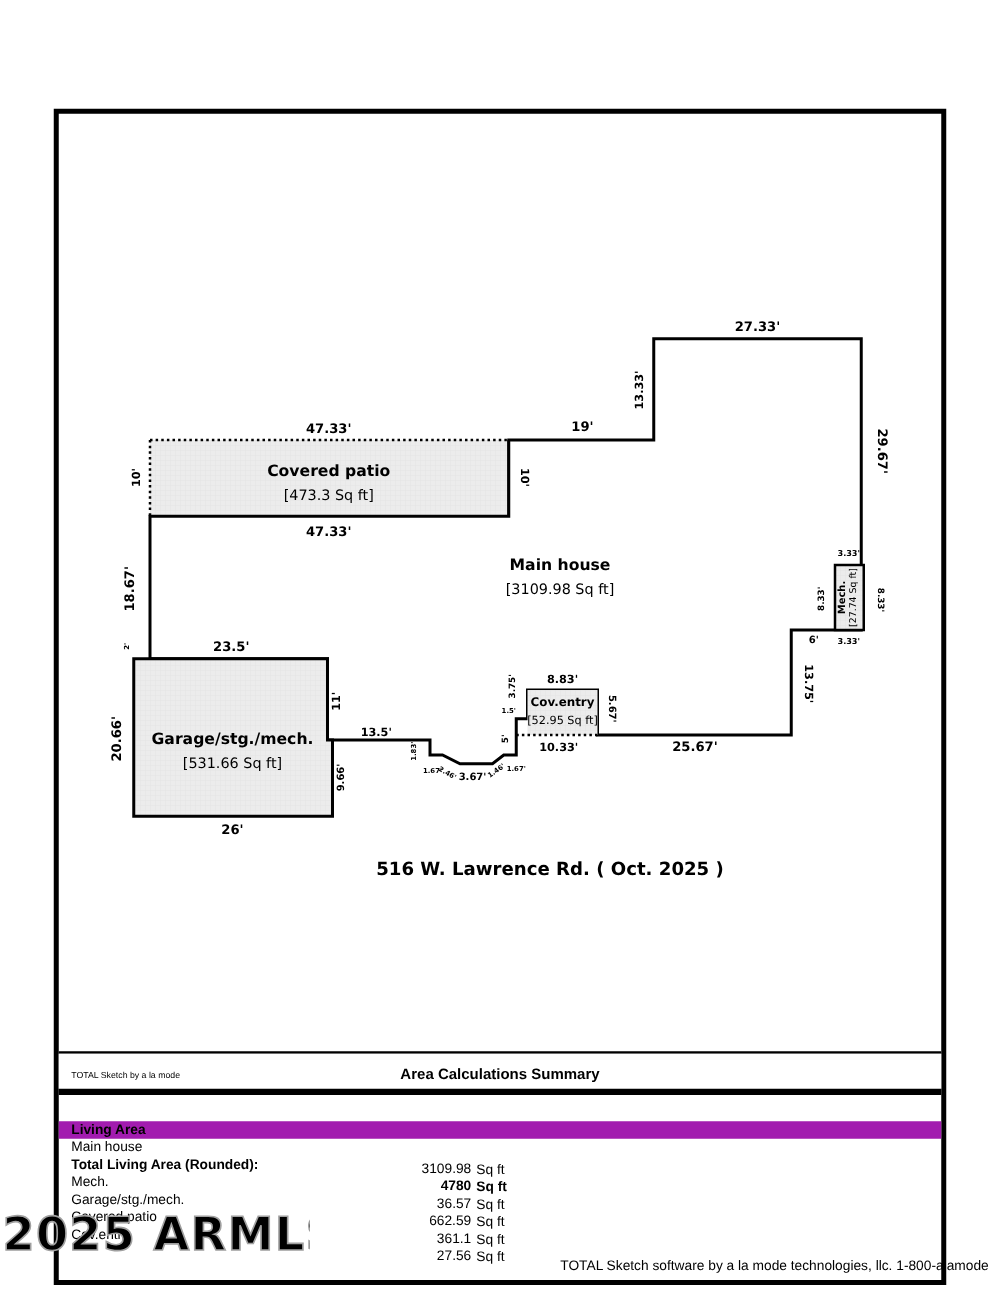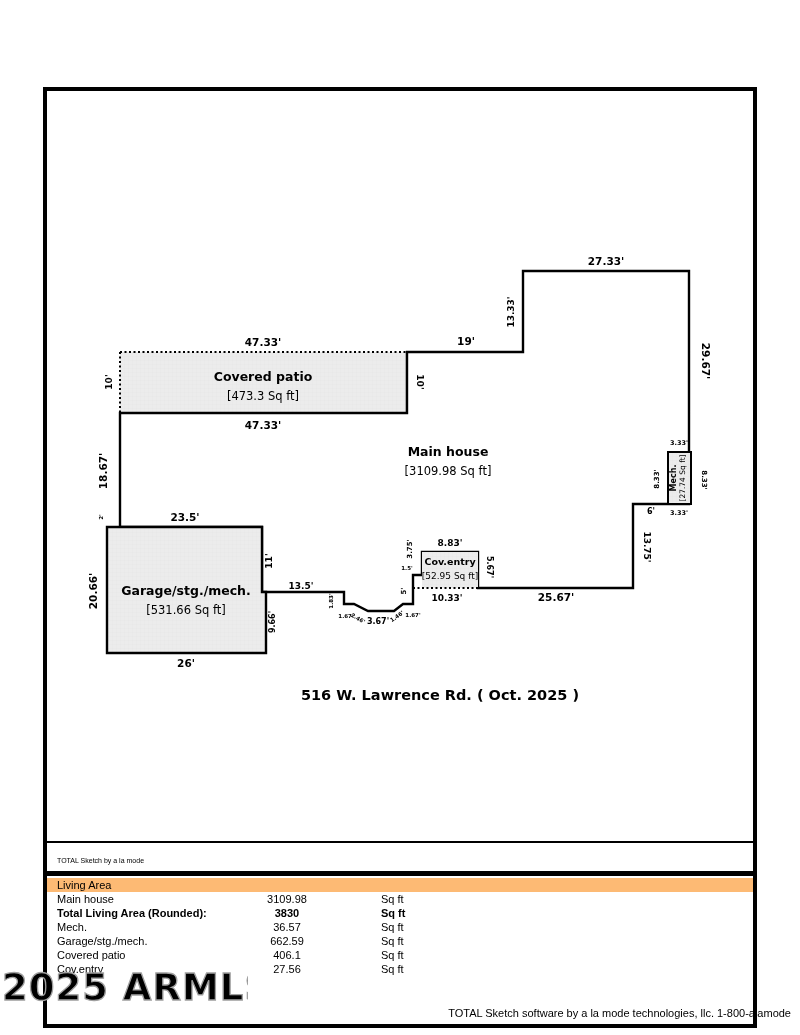--- a/index.html
+++ b/index.html
@@ -7,24 +7,24 @@
         font-family:"Liberation Sans",sans-serif;color:#000;}
   .frame{position:absolute;left:43px;top:87px;width:706px;height:933px;border:4px solid #000;}
   .sketch-svg{position:absolute;left:0;top:0;}
   .divider{position:absolute;top:750px;left:0;width:706px;border-top:2px solid #000;}
   .sum-head{position:absolute;top:752px;left:0;right:0;height:28px;background:#fff;}
   .brand{position:absolute;left:10px;bottom:7px;font-size:7px;letter-spacing:0;}
   .sum-title{position:absolute;left:0;right:0;bottom:5px;text-align:center;font-weight:bold;font-size:12px;}
   .blackbar{position:absolute;top:780px;left:0;right:0;height:5px;background:#000;}
   .tablewrap{position:absolute;top:787px;left:0;right:0;}
   .trow{position:relative;height:14px;line-height:14px;font-size:11px;padding-left:10px;}
-  .trow.gray{background:#fdba74;font-weight:normal;}
+  .trow.gray{background:#a21caf;font-weight:bold;margin-top:19px;}
   .trow.bold{font-weight:bold;}
-  .tnum{position:absolute;left:150px;width:180px;text-align:center;top:0;}
-  .tunit{position:absolute;left:334px;top:0;}
+  .tnum{position:absolute;left:150px;width:180px;text-align:right;top:17px;}
+  .tunit{position:absolute;left:334px;top:18px;}
   .tfooter{position:absolute;top:916px;left:0;right:0;text-align:right;font-size:11px;transform:translateX(38px);}
   .wm{position:absolute;left:-2px;top:958px;z-index:5;pointer-events:none;}
   
   text{fill:#000;}
   .dim{font-family:"DejaVu Sans",sans-serif;font-weight:700;}
   .d11{font-size:10.5px;}
   .d9{font-size:9px;}
   .d8{font-size:8px;}
   .d7{font-size:7px;}
   .d6{font-size:6.5px;}
@@ -115,51 +115,52 @@
       <text class="dim d5" transform="translate(357,620) rotate(30)" text-anchor="middle">2.46'</text>
       <text class="dim d5" transform="translate(398,618) rotate(-35)" text-anchor="middle">1.46'</text>
 
       <text class="addr" x="440" y="700" text-anchor="middle">516 W. Lawrence Rd. ( Oct. 2025 )</text>
     </svg>
 
     <div class="divider"></div>
 
     <div class="sum-head">
       <span class="brand">TOTAL Sketch by a la mode</span>
+      <div class="sum-title">Area Calculations Summary</div>
     </div>
 
     <div class="blackbar"></div>
 
     <div class="tablewrap">
       <div class="trow gray">
         <span class="tlabel">Living Area</span>
       </div>
       <div class="trow">
         <span class="tlabel">Main house</span>
         <span class="tnum">3109.98</span>
         <span class="tunit">Sq ft</span>
       </div>
       <div class="trow bold">
         <span class="tlabel">Total Living Area (Rounded):</span>
-        <span class="tnum">3830</span>
+        <span class="tnum">4780</span>
         <span class="tunit">Sq ft</span>
       </div>
       <div class="trow">
         <span class="tlabel">Mech.</span>
         <span class="tnum">36.57</span>
         <span class="tunit">Sq ft</span>
       </div>
       <div class="trow">
         <span class="tlabel">Garage/stg./mech.</span>
         <span class="tnum">662.59</span>
         <span class="tunit">Sq ft</span>
       </div>
       <div class="trow">
         <span class="tlabel">Covered patio</span>
-        <span class="tnum">406.1</span>
+        <span class="tnum">361.1</span>
         <span class="tunit">Sq ft</span>
       </div>
       <div class="trow">
         <span class="tlabel">Cov.entry</span>
         <span class="tnum">27.56</span>
         <span class="tunit">Sq ft</span>
       </div>
     </div>
 
     <div class="tfooter">TOTAL Sketch software by a la mode technologies, llc. 1-800-alamode</div>

